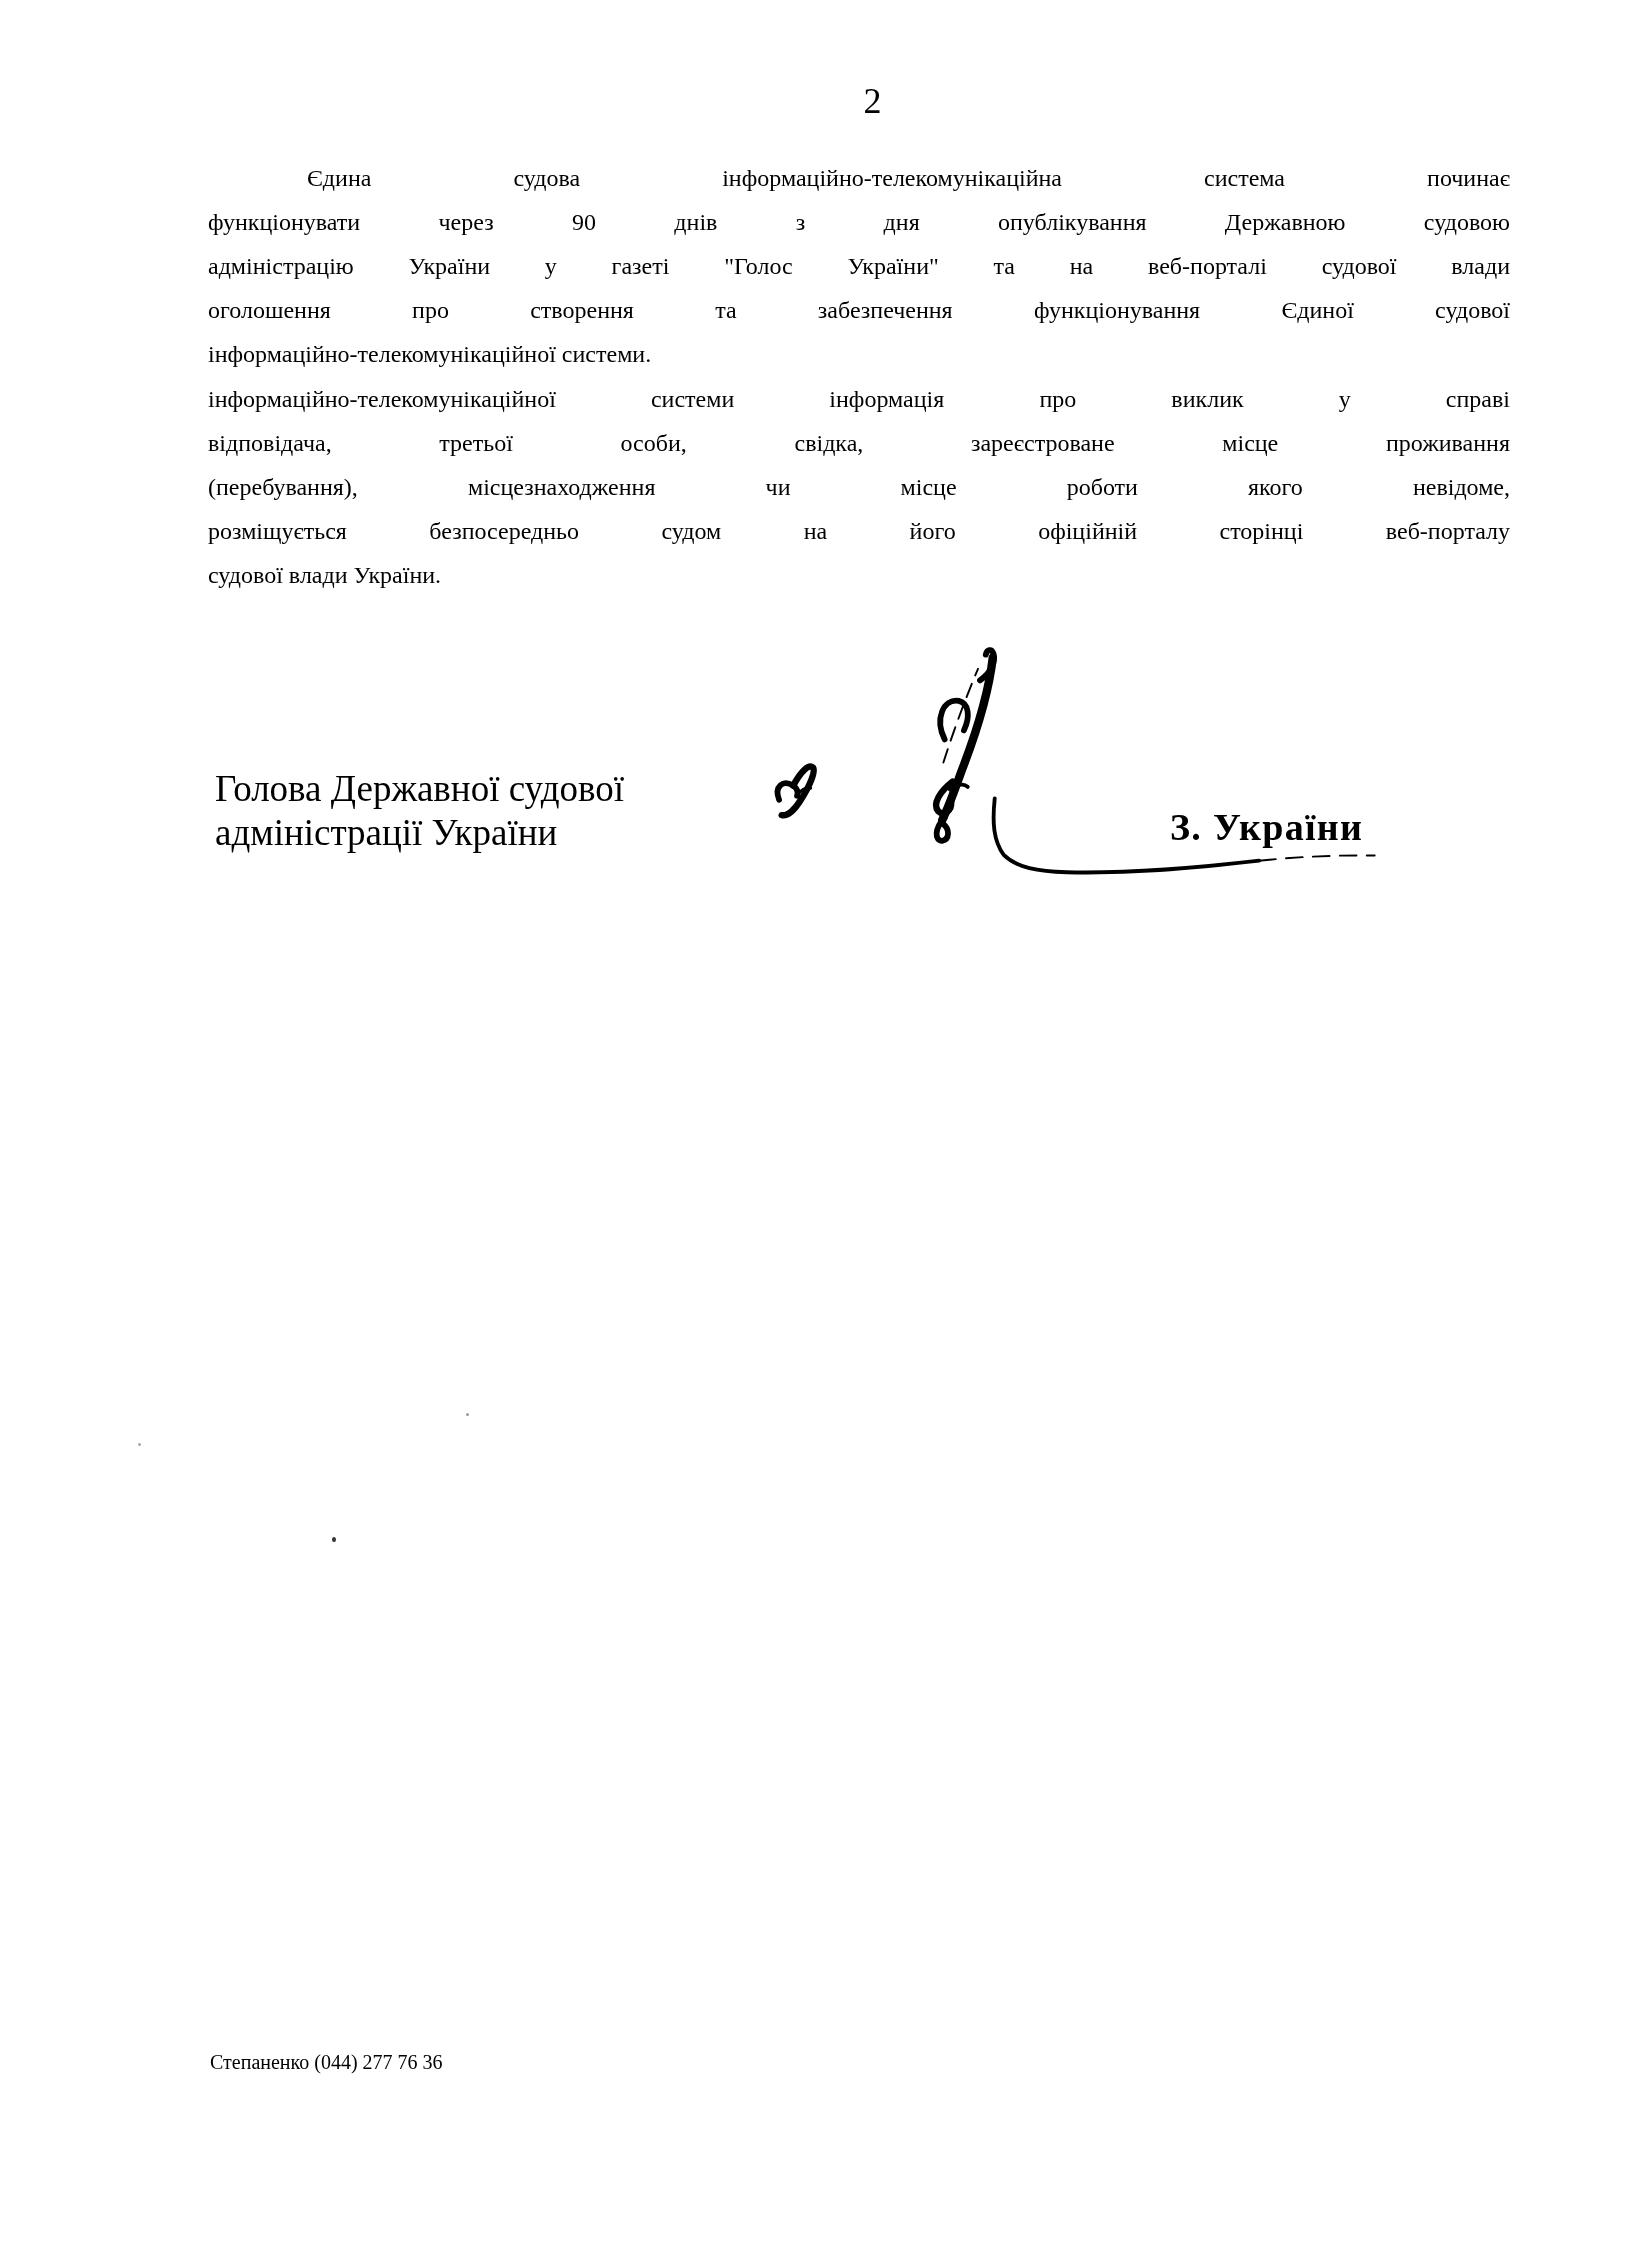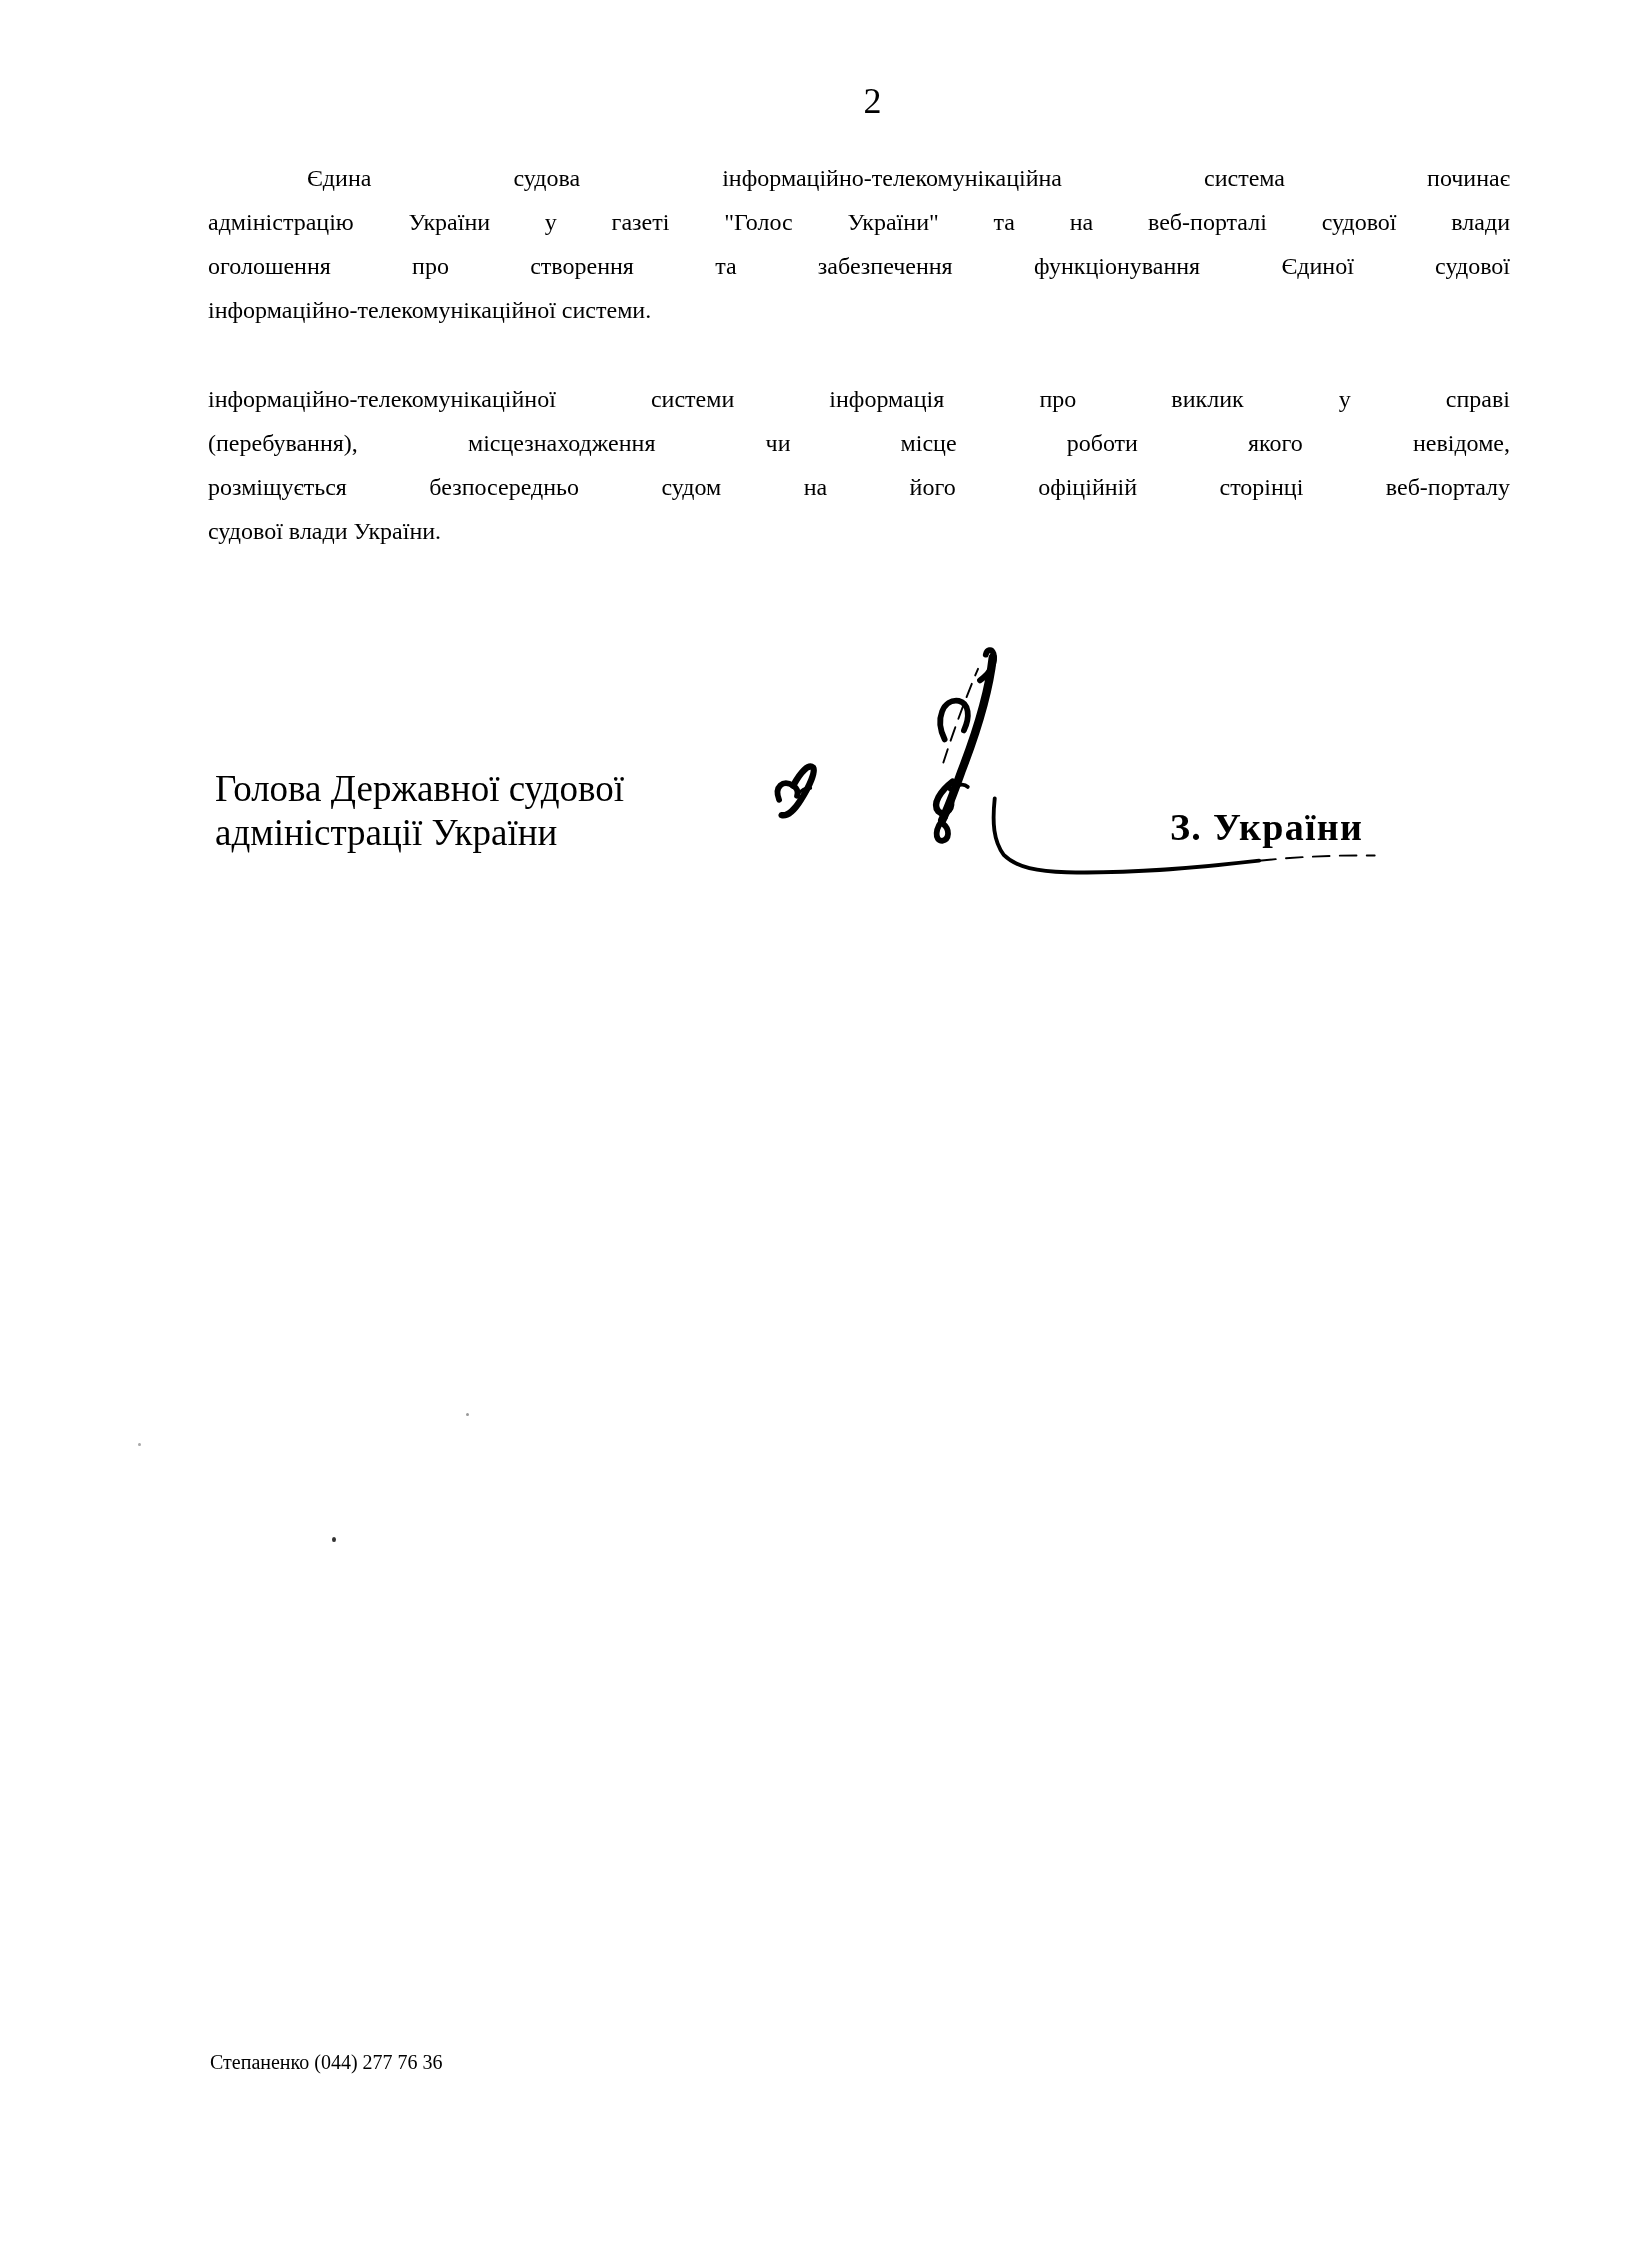--- a/index.html
+++ b/index.html
@@ -64,27 +64,29 @@
 </style>
 </head>
 <body>
 
 <div class="page">
 
   <div class="page-number">2</div>
 
   <div class="body-text para-1">
     <span class="ln jl ind">Єдина судова інформаційно-телекомунікаційна система починає</span>
+    <span class="ln jl">функціонувати через 90 днів з дня опублікування Державною судовою</span>
     <span class="ln jl">адміністрацію України у газеті "Голос України" та на веб-порталі судової влади</span>
     <span class="ln jl">оголошення про створення та забезпечення функціонування Єдиної судової</span>
     <span class="ln last">інформаційно-телекомунікаційної системи.</span>
   </div>
 
   <div class="body-text para-2">
     <span class="ln jl">інформаційно-телекомунікаційної системи інформація про виклик у справі</span>
+    <span class="ln jl">відповідача, третьої особи, свідка, зареєстроване місце проживання</span>
     <span class="ln jl">(перебування), місцезнаходження чи місце роботи якого невідоме,</span>
     <span class="ln jl">розміщується безпосередньо судом на його офіційній сторінці веб-порталу</span>
     <span class="ln last">судової влади України.</span>
   </div>
 
   <div class="sig-title sig-title-1">Голова Державної судової</div>
   <div class="sig-title sig-title-2">адміністрації України</div>
 
   <svg class="signature-svg" viewBox="0 0 1100 430" fill="none" xmlns="http://www.w3.org/2000/svg">
 

